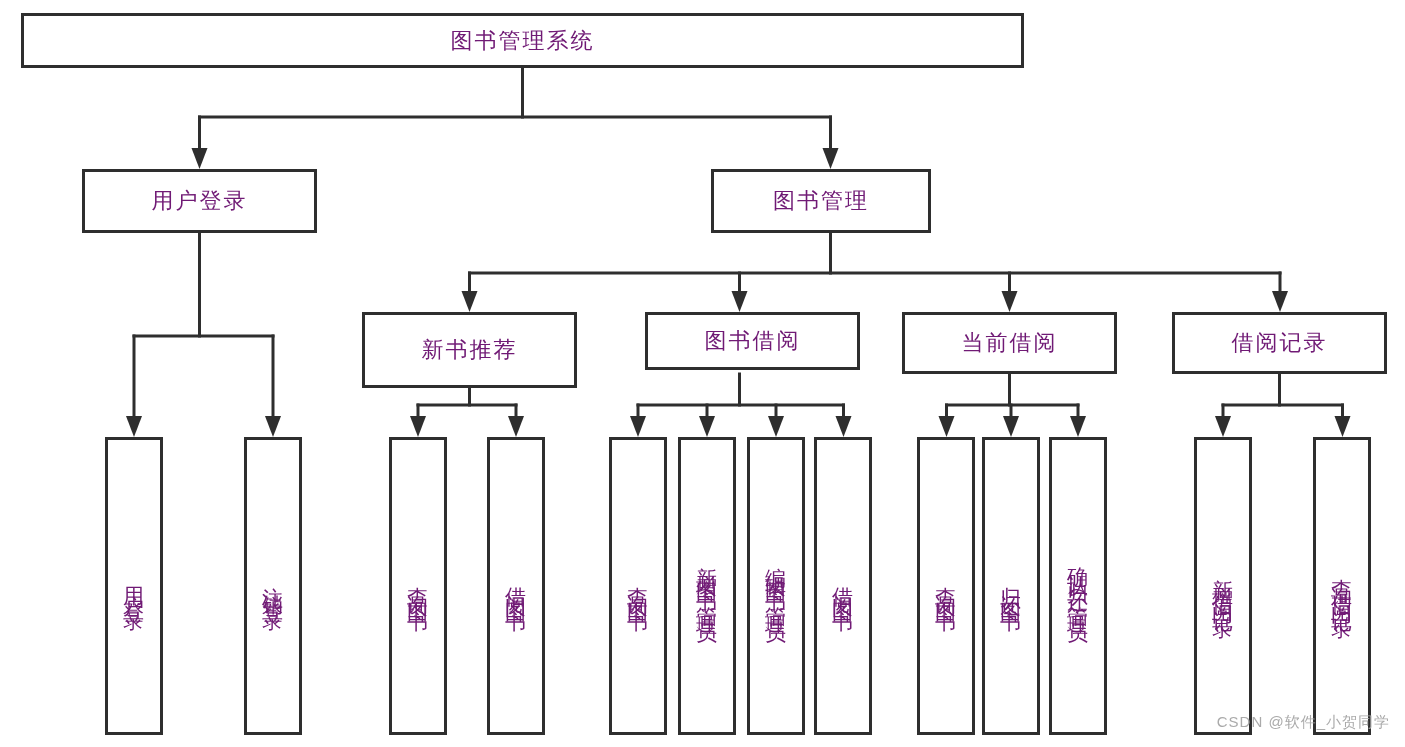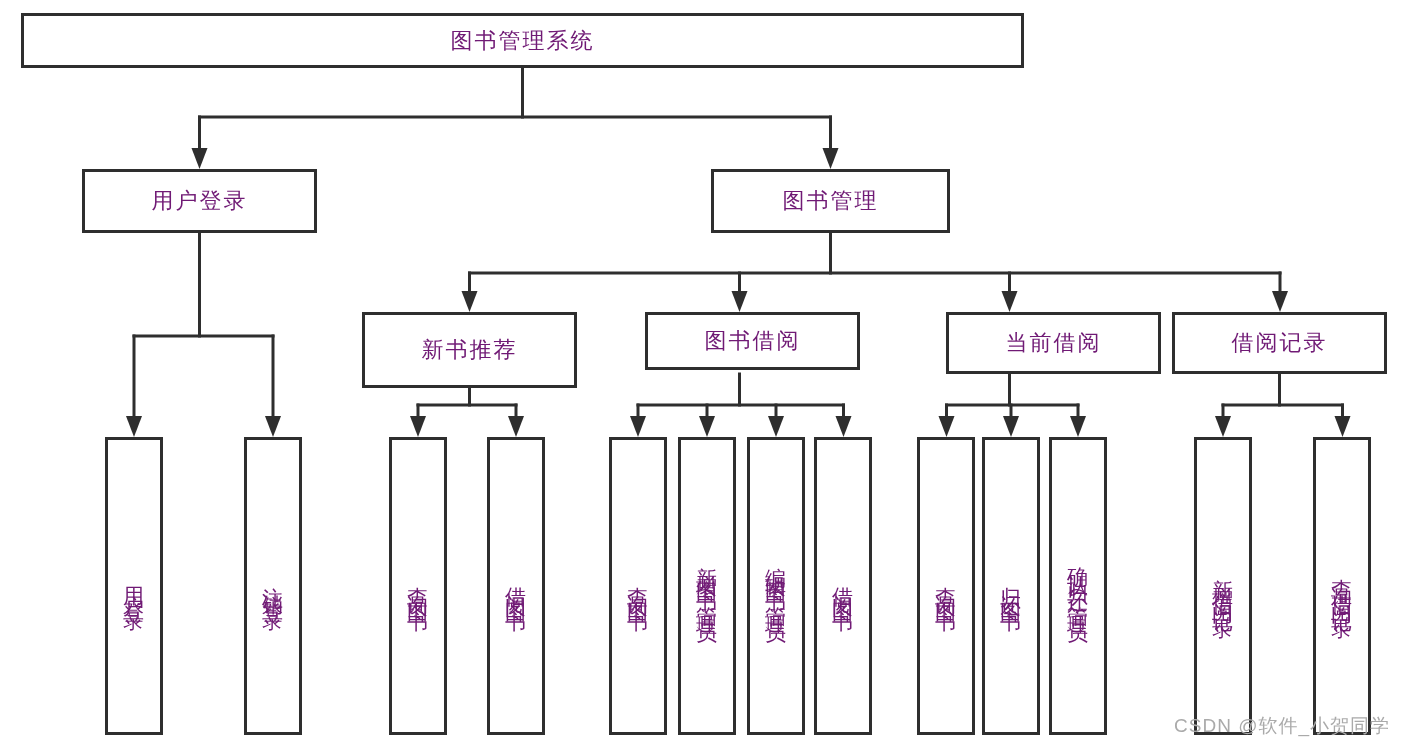--- a/index.html
+++ b/index.html
@@ -35,21 +35,21 @@
     text-orientation: mixed;
     font-size: 21px;
     letter-spacing: 8px;
     white-space: normal;
     line-height: 1;
   }
   .watermark {
     position: absolute;
     top: 713px;
     right: 15px;
-    font-size: 19px;
+    font-size: 15px;
     color: #aaaaaa;
     letter-spacing: 1px;
   }
 </style>
 </head>
 <body>
 
 <div class="canvas">
 
   <svg class="connectors" viewBox="0 0 1405 747" xmlns="http://www.w3.org/2000/svg">
@@ -118,31 +118,31 @@
     </g>
   </svg>
 
   <div class="box" style="left:21px; top:13px; width:1003px; height:55px;">
     <span>图书管理系统</span>
   </div>
 
   <div class="box" style="left:82px; top:169px; width:235px; height:64px;">
     <span>用户登录</span>
   </div>
-  <div class="box" style="left:711px; top:169px; width:239px; height:64px;">
+  <div class="box" style="left:711px; top:169px; width:220px; height:64px;">
     <span>图书管理</span>
   </div>
 
   <div class="box" style="left:362px; top:312px; width:215px; height:76px;">
     <span>新书推荐</span>
   </div>
   <div class="box" style="left:632px; top:312px; width:215px; height:58px;margin-left:13px;">
     <span>图书借阅</span>
   </div>
-  <div class="box" style="left:946px; top:312px; width:215px; height:62px;">
+  <div class="box" style="left:902px; top:312px; width:215px; height:62px;">
     <span>当前借阅</span>
   </div>
   <div class="box" style="left:1172px; top:312px; width:215px; height:62px;">
     <span>借阅记录</span>
   </div>
 
   <div class="box leaf" style="left:105px; top:437px; width:58px; height:298px;">
     <span>用户登录</span>
   </div>
   <div class="box leaf" style="left:244px; top:437px; width:58px; height:298px;">

